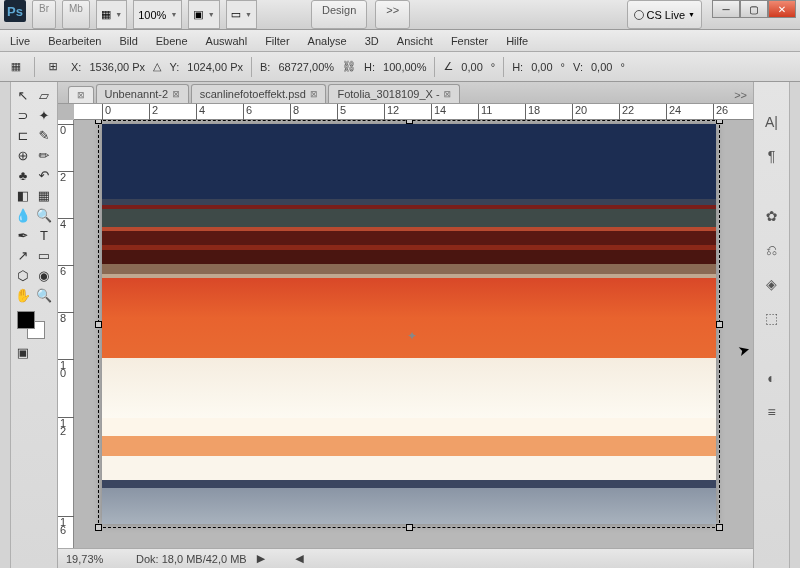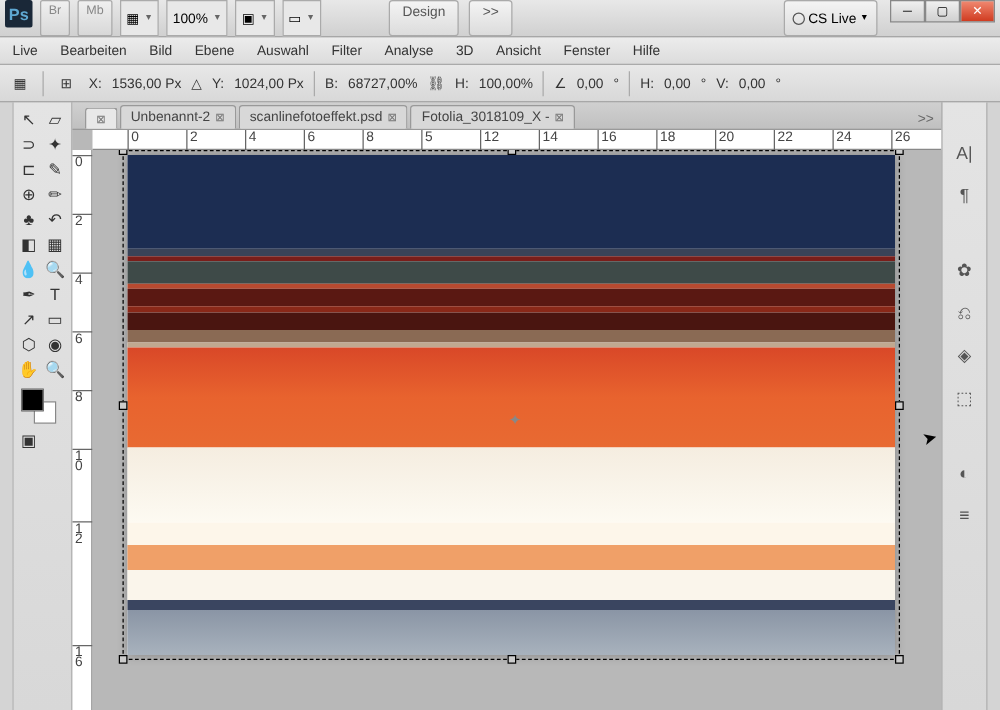--- a/index.html
+++ b/index.html
@@ -198,21 +198,21 @@
     </div>
     <div class="ruler-h">
         <div class="tick" style="left: 28px;">0</div>
         <div class="tick" style="left: 75px;">2</div>
         <div class="tick" style="left: 122px;">4</div>
         <div class="tick" style="left: 169px;">6</div>
         <div class="tick" style="left: 216px;">8</div>
         <div class="tick" style="left: 263px;">5</div>
         <div class="tick" style="left: 310px;">12</div>
         <div class="tick" style="left: 357px;">14</div>
-        <div class="tick" style="left: 404px;">16</div>
+        <div class="tick" style="left: 404px;">11</div>
         <div class="tick" style="left: 451px;">18</div>
         <div class="tick" style="left: 498px;">20</div>
         <div class="tick" style="left: 545px;">22</div>
         <div class="tick" style="left: 592px;">24</div>
         <div class="tick" style="left: 639px;">26</div>
       </div>
     <div class="workspace">
       <div class="ruler-v">
           <div class="tick" style="top: 4px; line-height: 8px;">0</div>
           <div class="tick" style="top: 51px; line-height: 8px;">2</div>
@@ -255,20 +255,26 @@
           <div class="handle" style="right:-4px;top:-4px"></div>
           <div class="handle" style="left:-4px;top:200px"></div>
           <div class="handle" style="right:-4px;top:200px"></div>
           <div class="handle" style="left:-4px;bottom:-4px"></div>
           <div class="handle" style="left:307px;bottom:-4px"></div>
           <div class="handle" style="right:-4px;bottom:-4px"></div>
         </div>
         <div class="cursor">➤</div>
       </div>
     </div>
+    <div class="statusbar">
+      <span class="zoom">19,73%</span>
+      <span>Dok: 18,0 MB/42,0 MB</span>
+      <span>▶</span>
+      <span style="margin-left:20px">◀</span>
+    </div>
   </div>
 
   <div class="rightdock">
     <div class="picon">A|</div>
     <div class="picon">¶</div>
     <div style="height:12px"></div>
     <div class="picon">✿</div>
     <div class="picon">⎌</div>
     <div class="picon">◈</div>
     <div class="picon">⬚</div>

